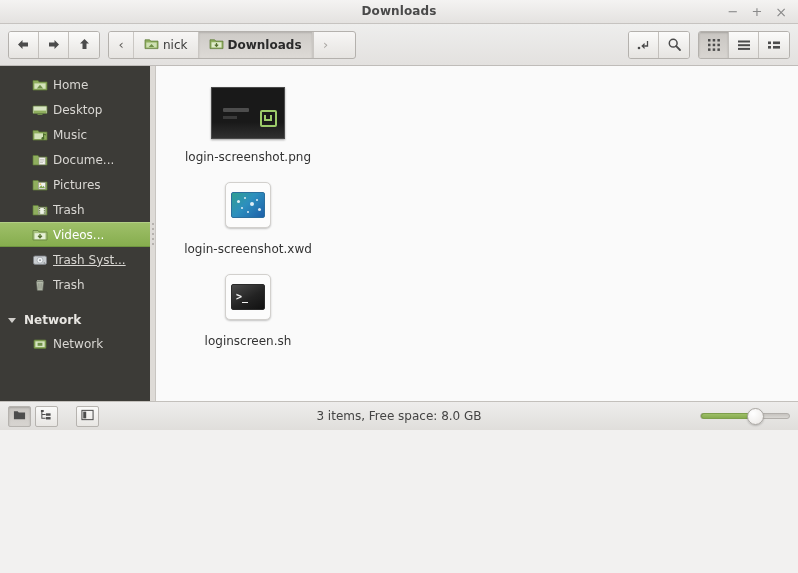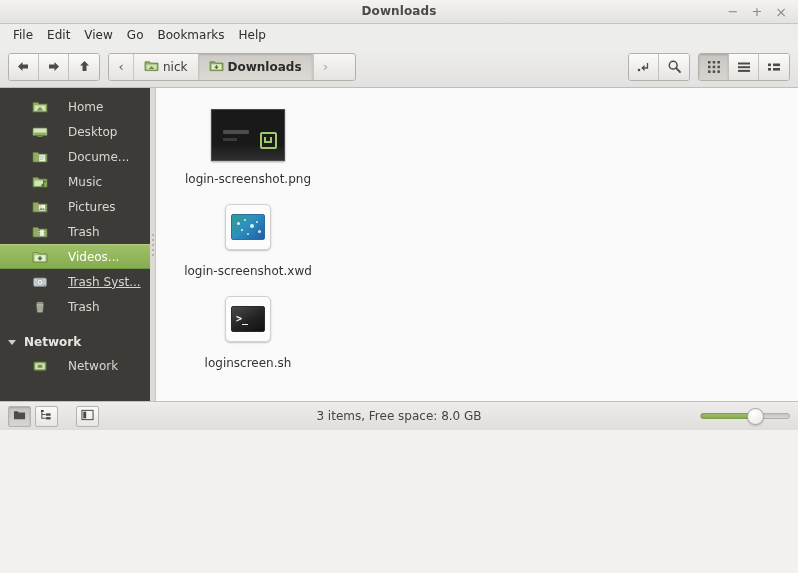--- a/index.html
+++ b/index.html
@@ -207,21 +207,21 @@
   .tri {
     width: 0; height: 0;
     border-left: 4.5px solid transparent;
     border-right: 4.5px solid transparent;
     border-top: 5.5px solid #cfcdc9;
     margin-right: 2px;
   }
   .side-item {
     display: flex;
     align-items: center;
-    gap: 20px;
+    gap: 5px;
     height: 25px;
     padding-left: 32px;
     font-size: 12px;
     color: #d9d7d3;
     cursor: default;
     box-sizing: border-box;
     position: relative;
   }
   .side-item.selected {
     background: linear-gradient(to bottom, #9fc069 0%, #86ad4e 100%);
@@ -491,28 +491,20 @@
 
   <div class="titlebar">
     <div class="title-text">Downloads</div>
     <div class="win-buttons">
       <div class="win-btn">−</div>
       <div class="win-btn">+</div>
       <div class="win-btn close">×</div>
     </div>
   </div>
 
-  <div class="menubar">
-    <div class="menu-item">File</div>
-    <div class="menu-item">Edit</div>
-    <div class="menu-item">View</div>
-    <div class="menu-item">Go</div>
-    <div class="menu-item">Bookmarks</div>
-    <div class="menu-item">Help</div>
-  </div>
 
   <div class="toolbar">
 
     <div class="btn-group">
       <div class="tb-btn">
         <span>
           <svg width="15" height="13" viewBox="0 0 15 13">
             <path d="M6.5 2 L2 6.5 L6.5 11 L6.5 8.5 L12 8.5 L12 4.5 L6.5 4.5 Z" fill="#4b4b4b"></path>
           </svg>
         </span>
@@ -648,44 +640,44 @@
             <rect x="5.5" y="11.8" width="5" height="1.2" fill="#6f8f48"></rect>
           </svg>
         </span>
         <span class="side-label">Desktop</span>
       </div>
 
       <div class="side-item">
         <span class="side-icon">
           <svg width="16" height="16" viewBox="0 0 16 16">
             <path d="M1 3.5 L6 3.5 L7.2 5 L15 5 L15 13 L1 13 Z" fill="#8fae5e" stroke="#5f7b3a" stroke-width="0.7"></path>
+            <path d="M2.4 6.4 L11 6.4 L11 12 L2.4 12 Z" fill="#d4e3bb"></path>
+            <g fill="#4a6b2c">
+              <path d="M11.6 6.6 L11.6 11.2" stroke="#4a6b2c" stroke-width="1.1"></path>
+              <circle cx="10.8" cy="11.4" r="1.4"></circle>
+              <path d="M11.6 6.6 L14 7.4 L14 8.4 L11.6 7.6 Z"></path>
+            </g>
+          </svg>
+        </span>
+        <span class="side-label">Music</span>
+      </div>
+
+      <div class="side-item">
+        <span class="side-icon">
+          <svg width="16" height="16" viewBox="0 0 16 16">
+            <path d="M1 3.5 L6 3.5 L7.2 5 L15 5 L15 13 L1 13 Z" fill="#8fae5e" stroke="#5f7b3a" stroke-width="0.7"></path>
             <rect x="7" y="5.6" width="6.2" height="7" fill="#f4f4f0" stroke="#9a9a92" stroke-width="0.6"></rect>
             <g stroke="#b0b0a8" stroke-width="0.7">
               <path d="M8 7.4 L12.2 7.4"></path>
                 <path d="M8 9 L12.2 9"></path>
                 <path d="M8 10.6 L11 10.6"></path>
             </g>
           </svg>
         </span>
         <span class="side-label">Docume...</span>
-      </div>
-
-      <div class="side-item">
-        <span class="side-icon">
-          <svg width="16" height="16" viewBox="0 0 16 16">
-            <path d="M1 3.5 L6 3.5 L7.2 5 L15 5 L15 13 L1 13 Z" fill="#8fae5e" stroke="#5f7b3a" stroke-width="0.7"></path>
-            <path d="M2.4 6.4 L11 6.4 L11 12 L2.4 12 Z" fill="#d4e3bb"></path>
-            <g fill="#4a6b2c">
-              <path d="M11.6 6.6 L11.6 11.2" stroke="#4a6b2c" stroke-width="1.1"></path>
-              <circle cx="10.8" cy="11.4" r="1.4"></circle>
-              <path d="M11.6 6.6 L14 7.4 L14 8.4 L11.6 7.6 Z"></path>
-            </g>
-          </svg>
-        </span>
-        <span class="side-label">Music</span>
       </div>
 
       <div class="side-item">
         <span class="side-icon">
           <svg width="16" height="16" viewBox="0 0 16 16">
             <path d="M1 3.5 L6 3.5 L7.2 5 L15 5 L15 13 L1 13 Z" fill="#8fae5e" stroke="#5f7b3a" stroke-width="0.7"></path>
             <rect x="6.4" y="5.6" width="7" height="6.4" fill="#f2f2ee" stroke="#8d8d85" stroke-width="0.6"></rect>
             <path d="M7 11 L9.2 8.2 L10.6 10 L11.6 8.8 L12.9 11 Z" fill="#7fa64f"></path>
             <circle cx="8.4" cy="7.2" r="0.9" fill="#e8c96a"></circle>
           </svg>

